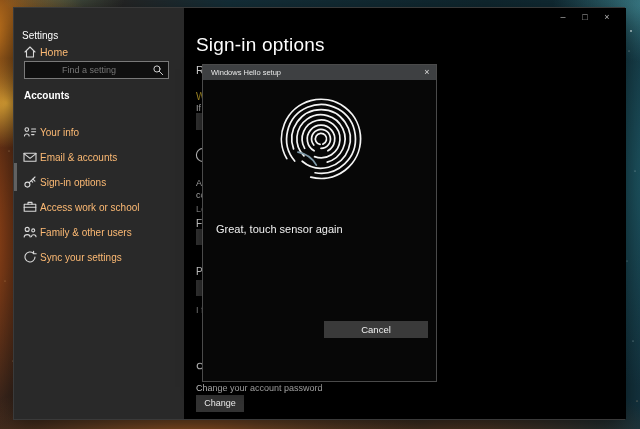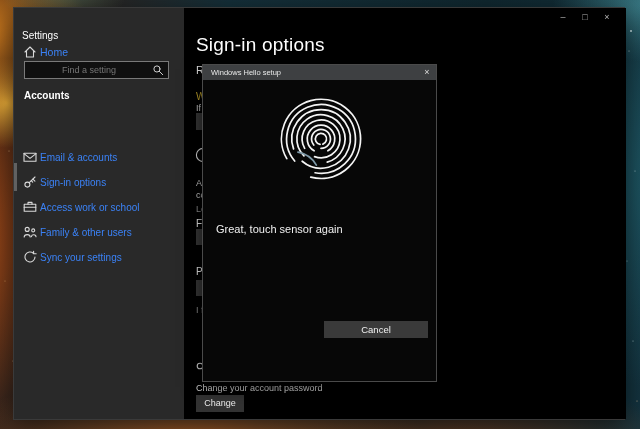--- a/index.html
+++ b/index.html
@@ -45,21 +45,21 @@
     position:absolute;top:2px;right:8px;display:flex;gap:4px;z-index:3;
   }
   .caption-buttons span{
     width:18px;height:15px;line-height:15px;text-align:center;
     color:#b5b5b5;font-size:9px;
   }
 
   
   .sidebar{position:absolute;left:0;top:0;width:170px;height:100%;background:#292929;}
   .win-title{position:absolute;left:8px;top:5px;font-size:10px;color:#fff;margin-top:17px;}
-  .nav-row{position:absolute;left:0;width:170px;height:25px;color:#3b82f6;}
+  .nav-row{position:absolute;left:0;width:170px;height:25px;color:#fdba74;}
   .nav-row .ic{position:absolute;left:9px;top:5px;width:14px;height:14px;}
   .nav-row .lb{position:absolute;left:26px;top:0;line-height:25px;font-size:10px;white-space:nowrap;}
   .home-row{top:33px;height:22px;}
   .home-row .lb{line-height:22px;font-size:10.5px;}
   .home-row .ic{top:4px;}
   .search-box{
     position:absolute;left:10px;top:53px;width:145px;height:18px;box-sizing:border-box;
     background:#101010;border:1px solid #7a7a7a;display:flex;align-items:center;padding-left:31px;
   }
   .search-box input{
@@ -142,20 +142,28 @@
       <div class="search-box">
         <input type="text" placeholder="Find a setting" style="">
         <svg class="icon mag" viewBox="0 0 14 14">
           <circle cx="5.8" cy="5.8" r="3.6"></circle>
             <path d="M8.6 8.6L12.5 12.5"></path>
         </svg>
       </div>
 
       <div class="side-heading">Accounts</div>
 
+      <div class="nav-row" style="top:112px">
+        <svg class="icon ic" viewBox="0 0 14 14">
+          <circle cx="3.8" cy="4.6" r="1.8"></circle>
+            <path d="M1.5 11c0-2.6 4.6-2.6 4.6 0"></path>
+          <path d="M8.6 4h4M8.6 6.8h4M8.6 9.6h2.4"></path>
+        </svg>
+        <span class="lb">Your info</span>
+      </div>
 
       <div class="nav-row" style="top:137px">
         <svg class="icon ic" viewBox="0 0 14 14">
           <rect x="1" y="3.2" width="12" height="8"></rect>
             <path d="M1 3.6l6 4.8 6-4.8"></path>
         </svg>
         <span class="lb">Email &amp; accounts</span>
       </div>
 
       <div class="nav-row" style="top:162px">

